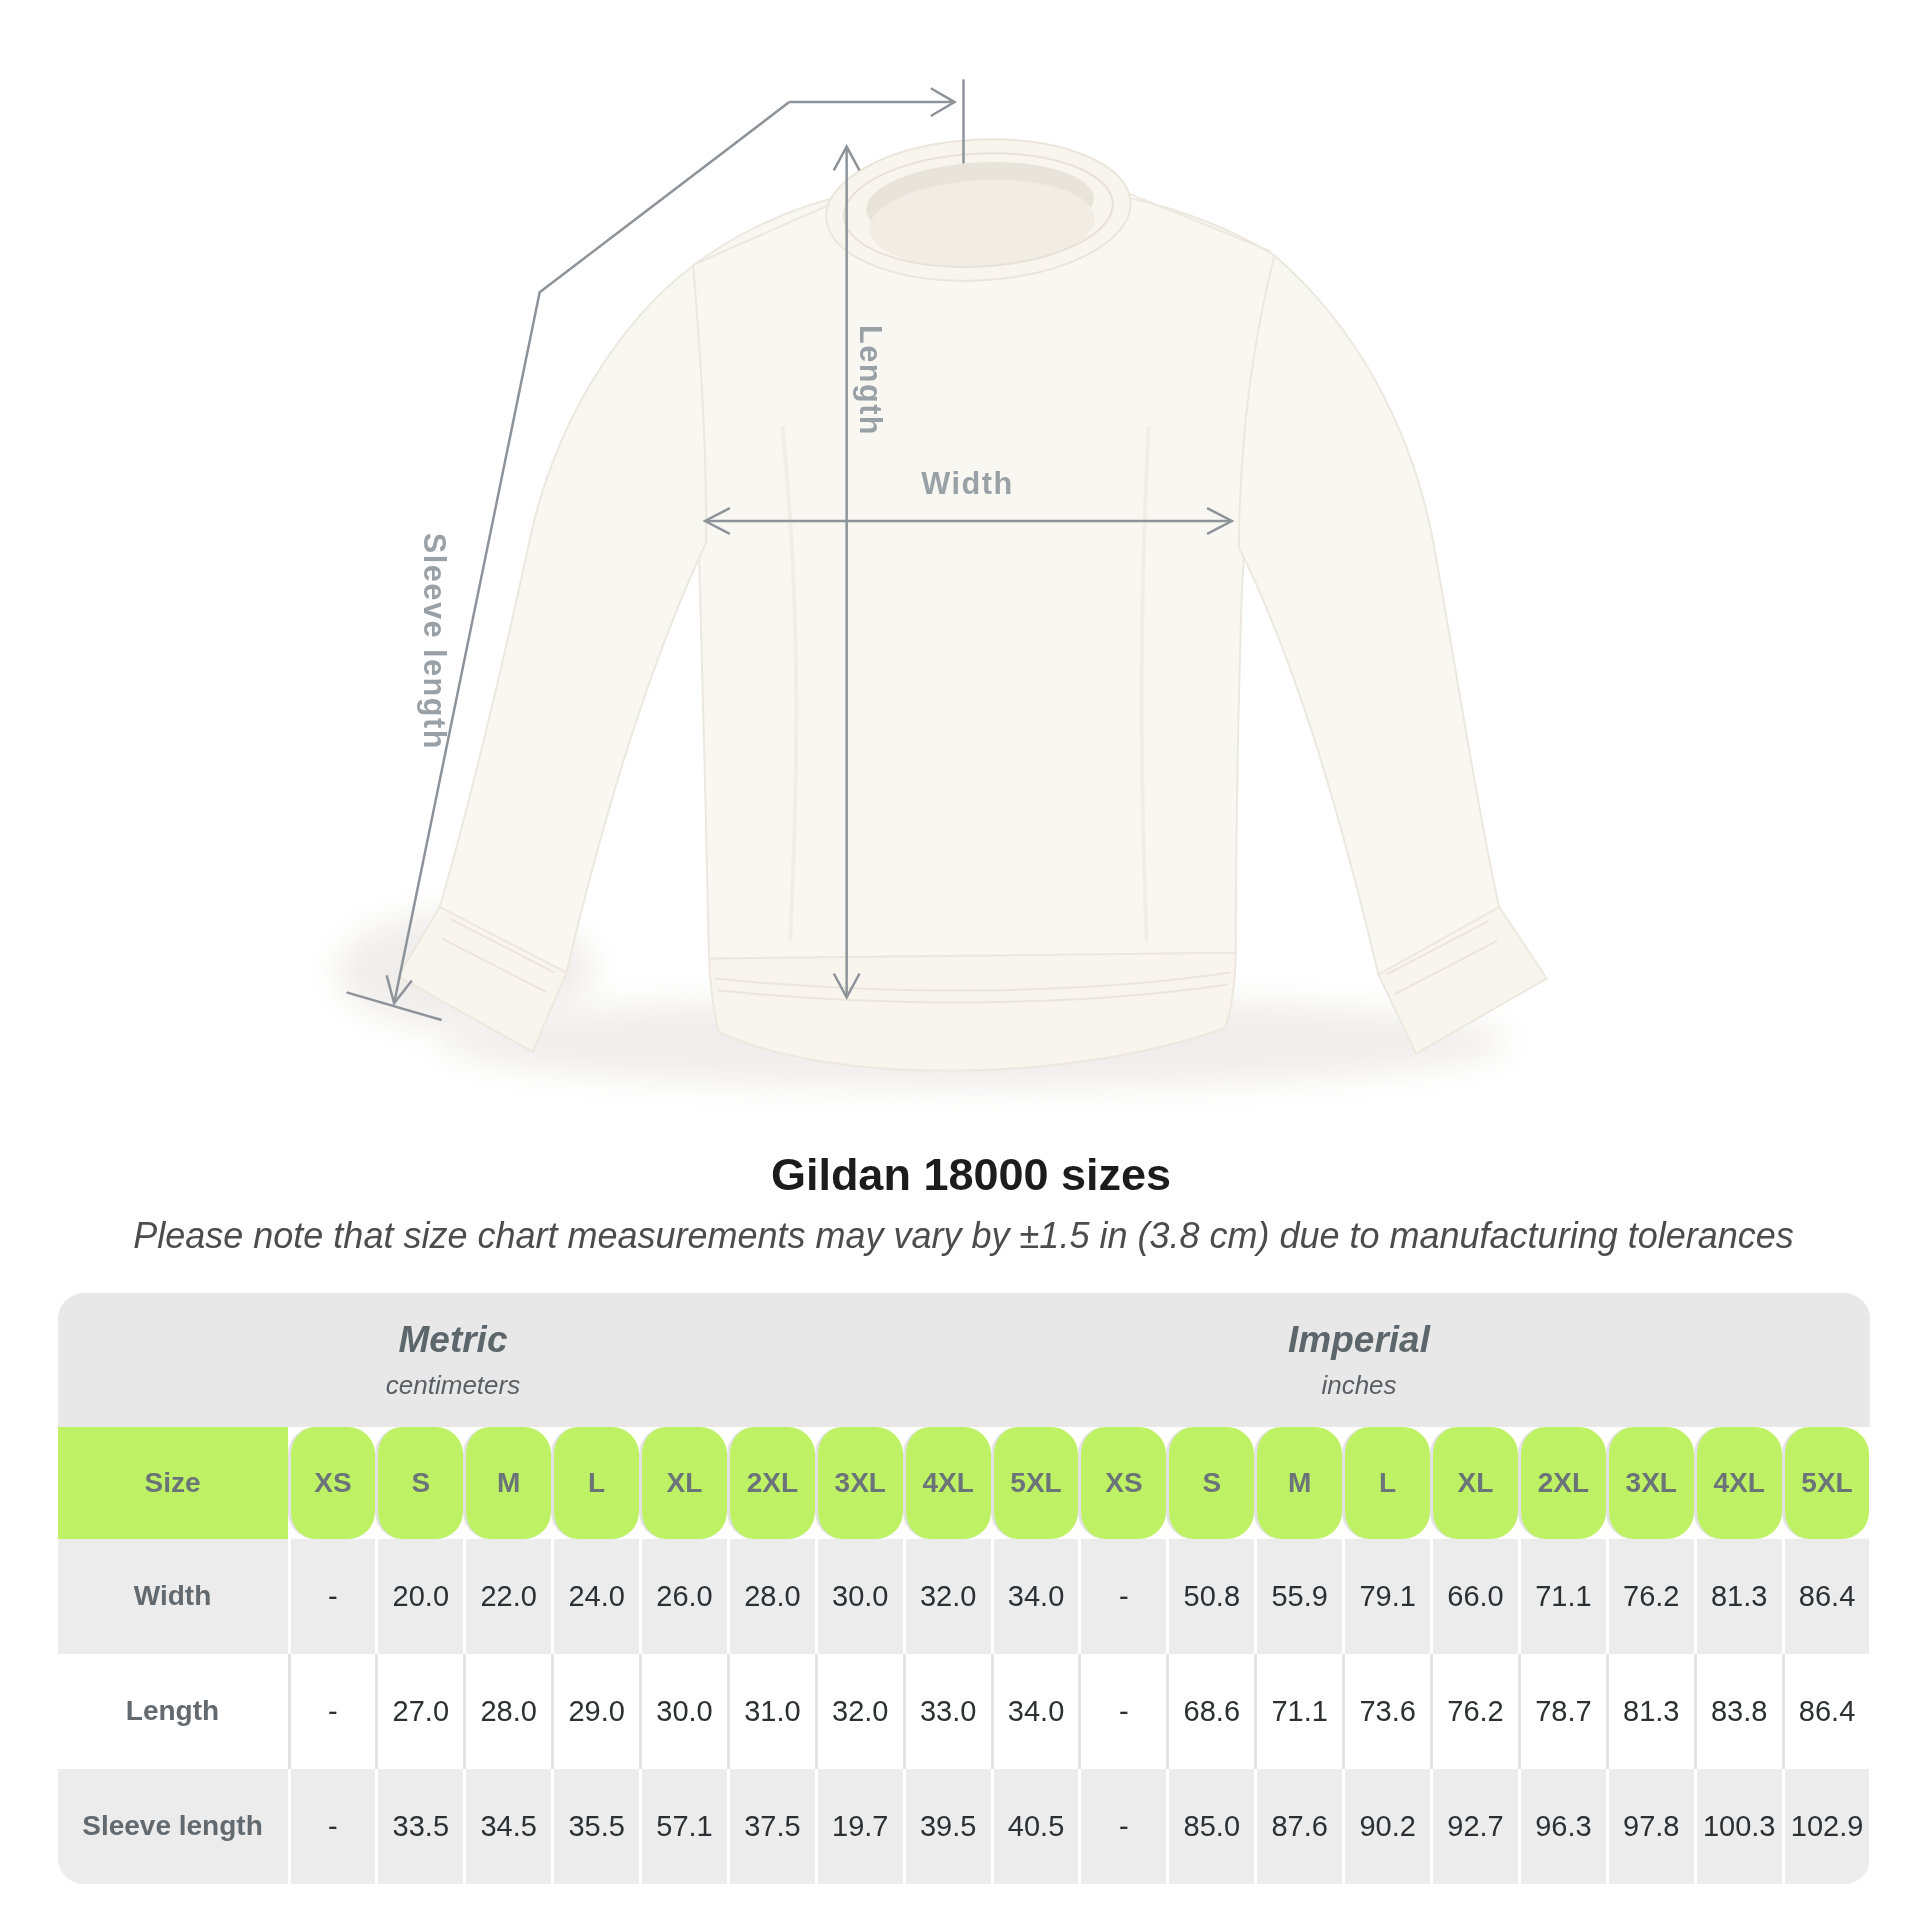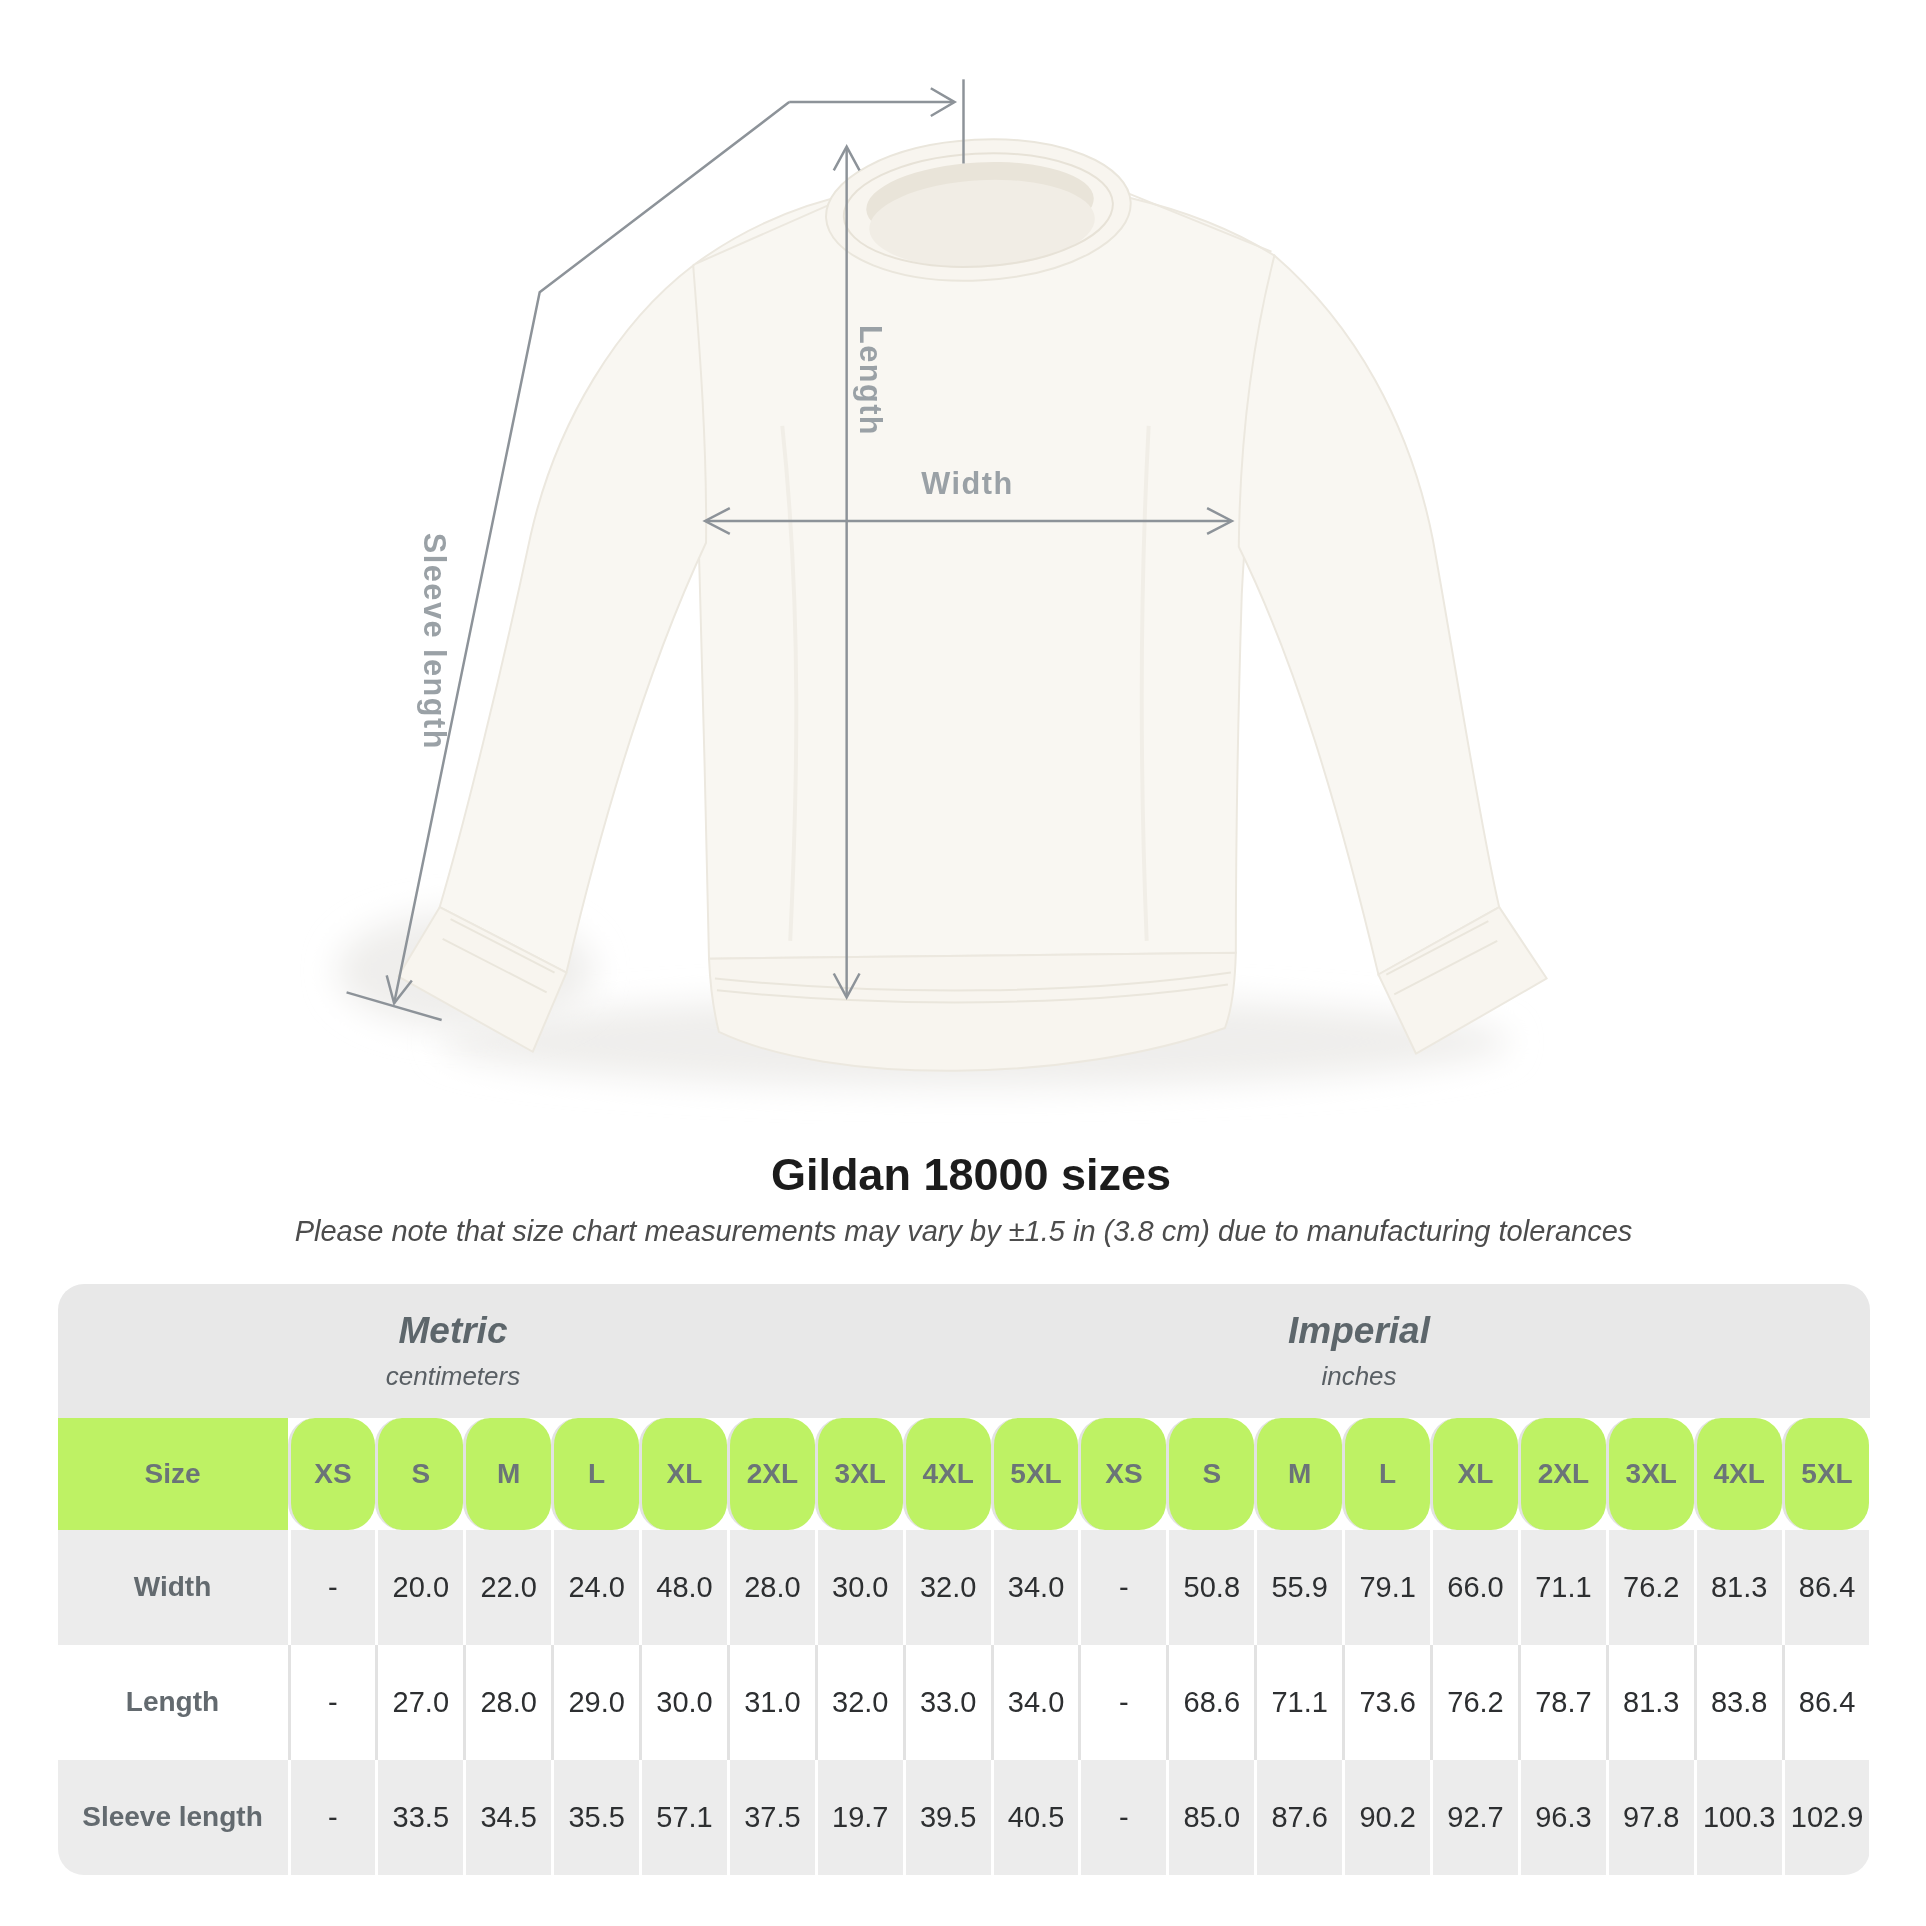--- a/index.html
+++ b/index.html
@@ -6,21 +6,21 @@
   body{width:1927px;height:1927px;font-family:"Liberation Sans",sans-serif;overflow:hidden;}
   .page{width:1927px;height:1927px;position:relative;background:#fff;}
 
   
   .diagram-wrap{width:1927px;height:1139px;position:relative;}
   svg text{font-family:"Liberation Sans",sans-serif;}
   .ann-label{fill:#9aa1a6;font-weight:bold;font-size:31px;letter-spacing:1.5px;}
 
   
   .chart-title{margin:10px 0 0;text-align:center;font-size:45px;font-weight:bold;color:#1c1c1c;line-height:1.15;padding-left:15px;}
-  .chart-subtitle{margin:14px 0 0;text-align:center;font-style:italic;font-size:29px;color:#4c4c4c;}
+  .chart-subtitle{margin:14px 0 0;text-align:center;font-style:italic;font-size:36px;color:#4c4c4c;}
 
   
   .size-table{width:1812px;margin:36px auto 0;border-radius:26px;overflow:hidden;background:#ffffff;}
   .band{display:flex;height:134px;background:#e8e8e8;}
   .band-half{display:flex;flex-direction:column;align-items:center;justify-content:center;gap:9px;}
   .band-half.imperial{width:1021px;}
   .band-half.metric{width:791px;}
   .band-title{font-size:37px;font-weight:bold;font-style:italic;color:#5d666b;}
   .band-sub{font-size:26px;font-style:italic;color:#595f64;}
 
@@ -138,21 +138,21 @@
         <div class="cell hdr sep">XL</div>
         <div class="cell hdr sep">2XL</div>
         <div class="cell hdr sep">3XL</div>
         <div class="cell hdr sep">4XL</div>
         <div class="cell hdr sep">5XL</div>
         <div class="cell rowlabel row-gray">Width</div>
         <div class="cell val sep row-gray">-</div>
         <div class="cell val sep row-gray">20.0</div>
         <div class="cell val sep row-gray">22.0</div>
         <div class="cell val sep row-gray">24.0</div>
-        <div class="cell val sep row-gray">48.0</div>
+        <div class="cell val sep row-gray">26.0</div>
         <div class="cell val sep row-gray">28.0</div>
         <div class="cell val sep row-gray">30.0</div>
         <div class="cell val sep row-gray">32.0</div>
         <div class="cell val sep row-gray">34.0</div>
         <div class="cell val sep row-gray">-</div>
         <div class="cell val sep row-gray">50.8</div>
         <div class="cell val sep row-gray">55.9</div>
         <div class="cell val sep row-gray">79.1</div>
         <div class="cell val sep row-gray">66.0</div>
         <div class="cell val sep row-gray">71.1</div>

